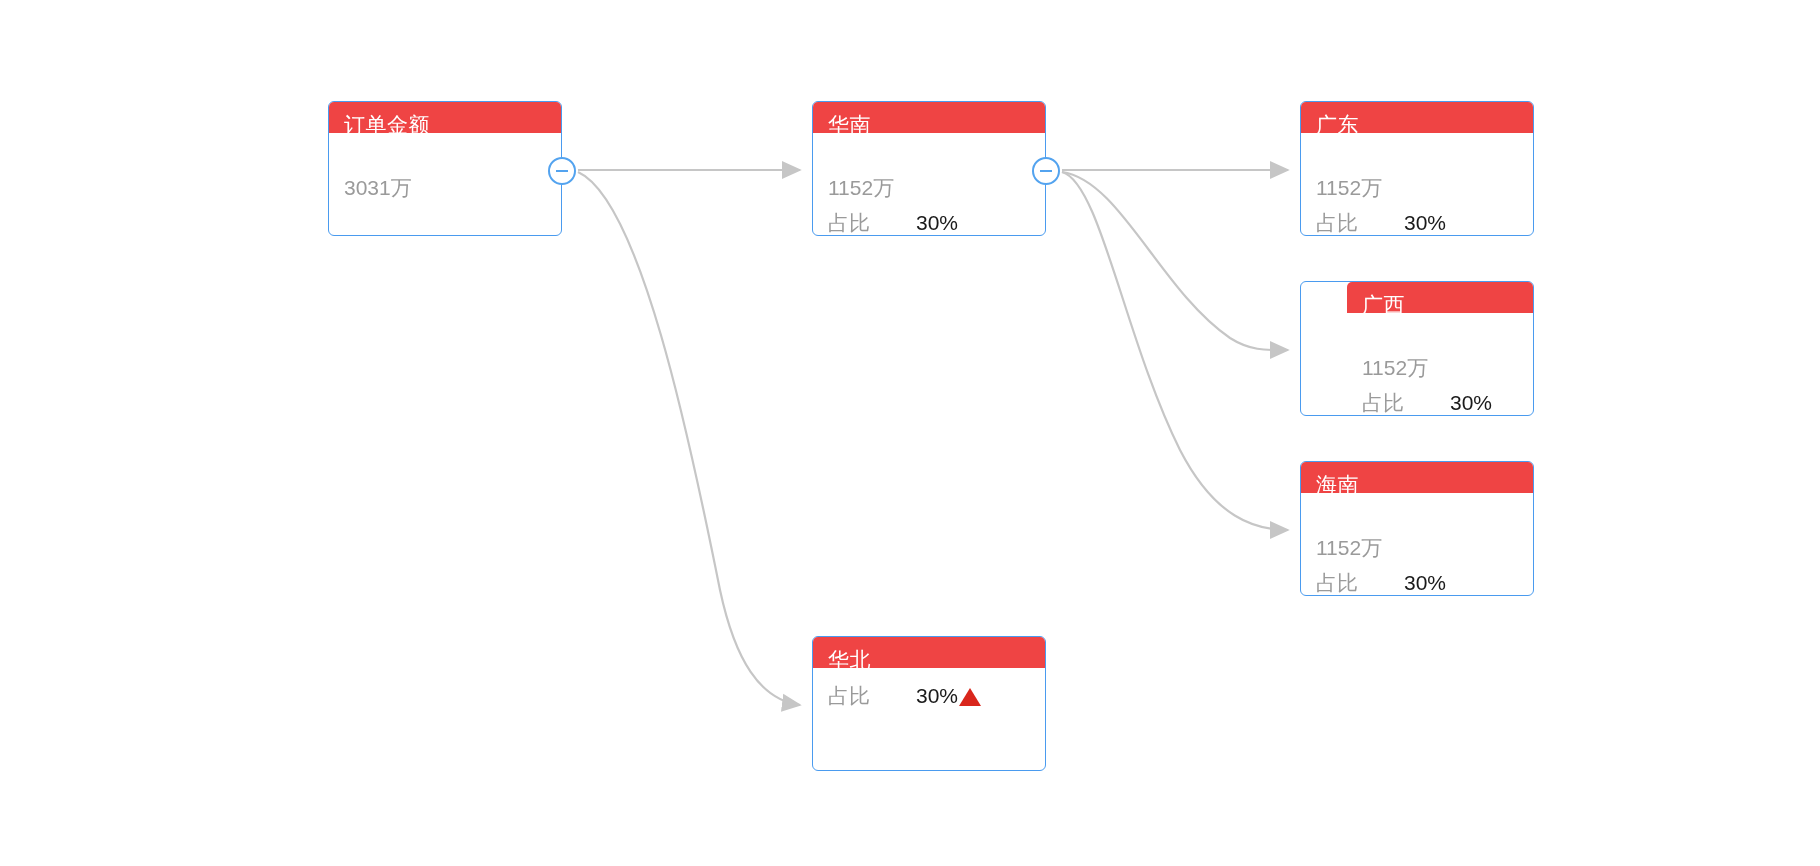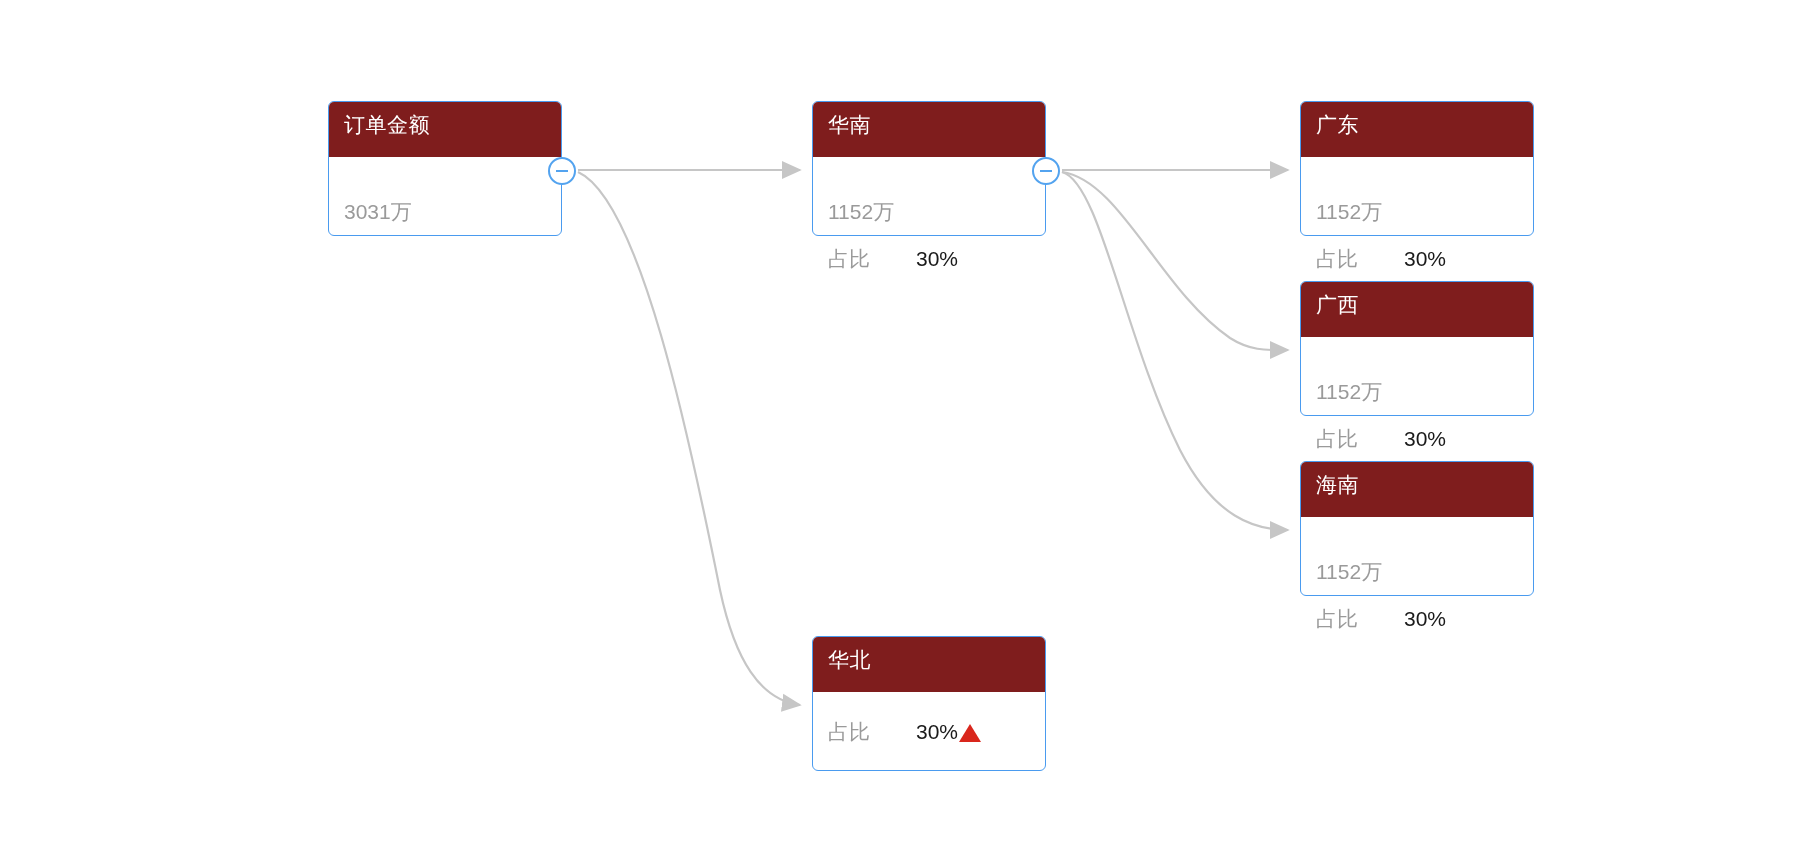--- a/index.html
+++ b/index.html
@@ -38,23 +38,23 @@
     width: 234px;
     height: 135px;
     box-sizing: border-box;
     border: 1px solid #4A9BEF;
     border-radius: 6px;
     background: #ffffff;
     overflow: visible;
   }
 
   .node-header {
-    height: 55px;
+    height: 31px;
     box-sizing: border-box;
-    background: #7f1d1d;
+    background: #ef4444;
     border-radius: 5px 5px 0 0;
     color: #ffffff;
     font-size: 21px;
     line-height: 45px;
     padding-left: 15px;
     letter-spacing: 0.5px;
     white-space: nowrap;
     overflow: hidden;
   }
 
@@ -67,21 +67,21 @@
     font-size: 21px;
     line-height: 31px;
     white-space: nowrap;
     margin-top: 31px;
   }
 
   .node-metric {
     display: flex;
     align-items: center;
     line-height: 31px;
-    margin-top: 16px;
+    margin-top: 4px;
   }
 
   .metric-label {
     color: #9a9a9a;
     font-size: 21px;
     width: 88px;
     flex: none;
   }
 
   .metric-value {
@@ -191,21 +191,21 @@
       <div class="node-value">1152万</div>
       <div class="node-metric">
         <span class="metric-label">占比</span>
         <span class="metric-value">
           <span>30%</span>
         </span>
       </div>
     </div>
   </div>
 
-  <div class="node" style="left:1300px; top:281px;">
+  <div class="node" style="left:1300px; top:281px;padding-left:46px;">
     <div class="node-header">广西</div>
     <div class="node-body">
       <div class="node-value">1152万</div>
       <div class="node-metric">
         <span class="metric-label">占比</span>
         <span class="metric-value">
           <span>30%</span>
         </span>
       </div>
     </div>

